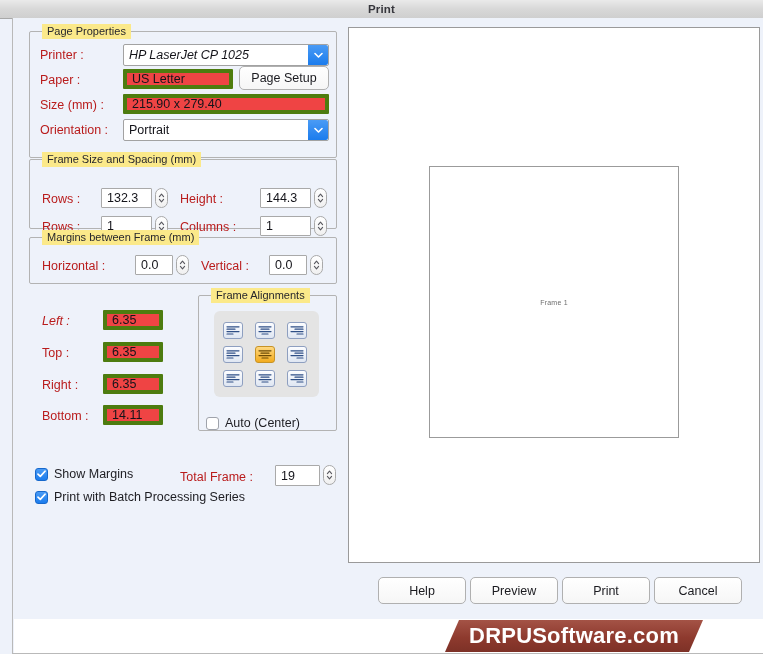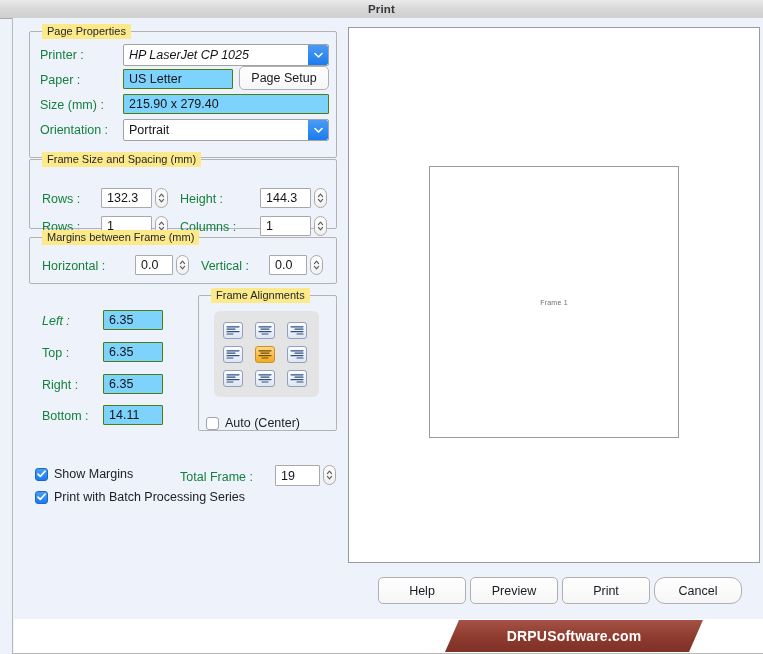--- a/index.html
+++ b/index.html
@@ -55,41 +55,41 @@
     color: #26262c;
     font-size: 11px;
     padding: 1px 5px 1px 5px;
     white-space: nowrap;
     line-height: 13px;
   }
 
   .row-label {
     position: absolute;
     font-size: 12.5px;
-    color: #15803d;
+    color: #b91c1c;
     white-space: nowrap;
   }
 
   
   .field {
     position: absolute;
     box-sizing: border-box;
     background: #ffffff;
     border: 1px solid #a9a9a9;
     border-radius: 1px;
     font-size: 12.5px;
     color: #14141a;
     display: flex; align-items: center;
     padding-left: 5px;
     white-space: nowrap;
     overflow: hidden;
   }
   .field.readonly {
-    background: #7dd3fc;
-    border: 1px solid #4d7c0f;
+    background: #ef4444;
+    border: 4px solid #4d7c0f;
   }
 
   
   .combo {
     position: absolute;
     box-sizing: border-box;
     background: #ffffff;
     border: 1px solid #a2a2a2;
     border-radius: 2px;
     display: flex; align-items: center;
@@ -195,21 +195,21 @@
   
   .banner {
     position: absolute;
     display: flex; align-items: center; justify-content: center;
     background: linear-gradient(180deg,#a45346 0%, #8e3a2e 55%, #7d3127 100%);
     clip-path: polygon(14px 0, 100% 0, calc(100% - 14px) 100%, 0 100%);
     box-sizing: border-box;
   }
   .banner-text {
     color: #ffffff;
-    font-size: 14px;
+    font-size: 22px;
     font-weight: bold;
     letter-spacing: .2px;
   }
   .footer-strip {
     position: absolute;
     background: #ffffff;
   }
 </style>
 </head>
 <body>
@@ -475,21 +475,21 @@
 
     <div class="pushbtn" style="left:365px; top:559px; width:88px; height:27px;">
       <span>Help</span>
     </div>
     <div class="pushbtn" style="left:457px; top:559px; width:88px; height:27px;">
       <span>Preview</span>
     </div>
     <div class="pushbtn" style="left:549px; top:559px; width:88px; height:27px;">
       <span>Print</span>
     </div>
-    <div class="pushbtn" style="left:641px; top:559px; width:88px; height:27px;border-radius:11px;">
+    <div class="pushbtn" style="left:641px; top:559px; width:88px; height:27px;">
       <span>Cancel</span>
     </div>
 
     <div class="footer-strip" style="left:1px; top:601px; width:760px; height:34px;"></div>
     <div class="banner" style="left:432px; top:602px; width:258px; height:32px;">
       <span class="banner-text">DRPUSoftware.com</span>
     </div>
 
   </div>
 </div>

